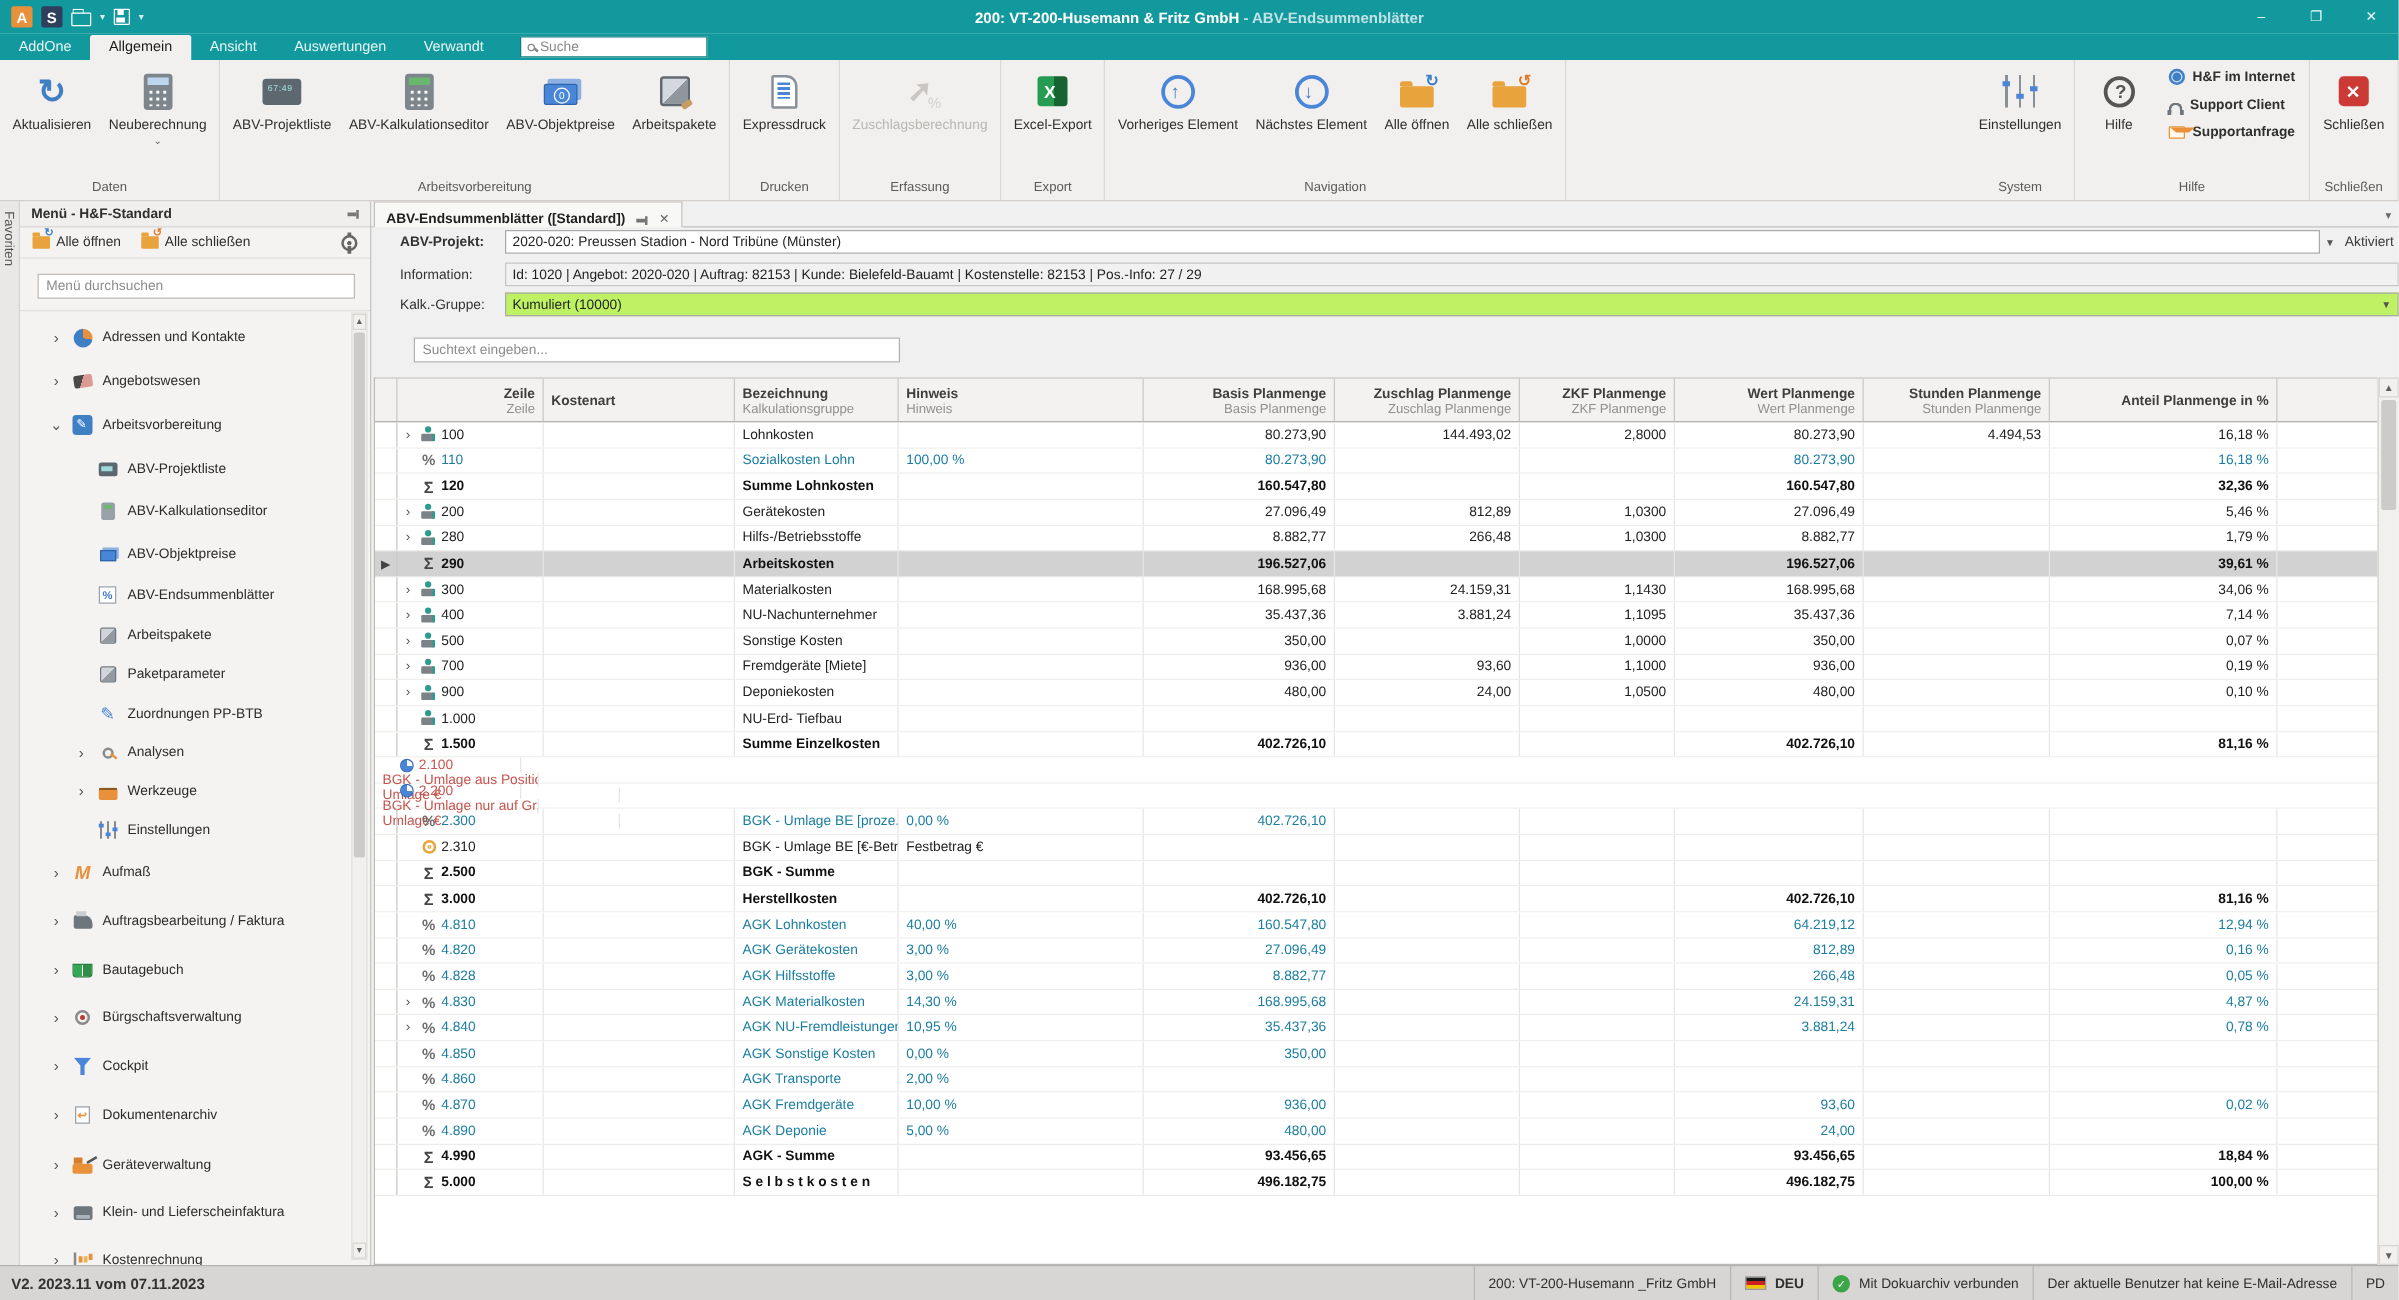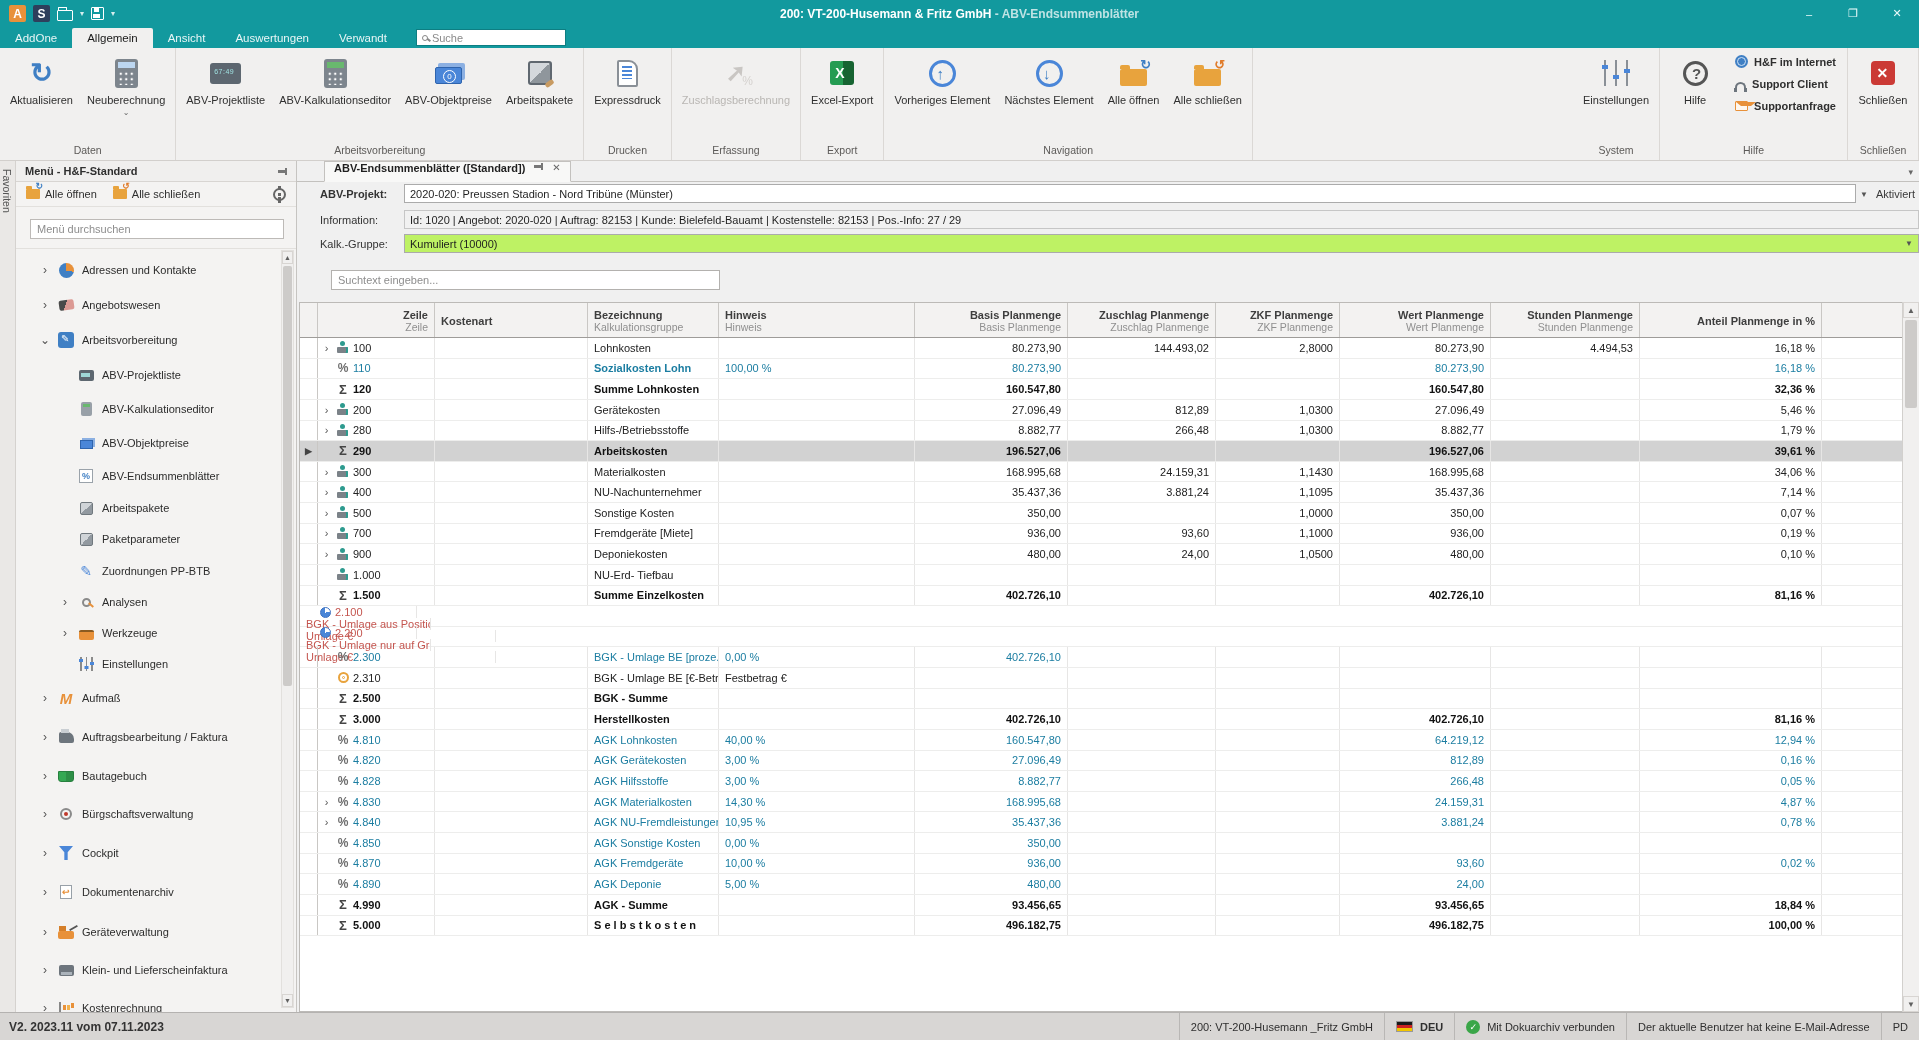--- a/index.html
+++ b/index.html
@@ -144,21 +144,21 @@
   .i-excavator { width:16px; height:8px; background:#e8913a; border-radius:2px; margin-top:6px; }
   .i-excavator::before { content:""; position:absolute; top:-5px; left:1px; width:7px; height:5px; background:#d57f2a; }
   .i-excavator::after { content:""; position:absolute; right:-4px; top:-4px; width:9px; height:2px; background:#555; transform:rotate(-30deg); }
   .i-typewriter { width:15px; height:11px; background:#6d757d; border-radius:2px; }
   .i-typewriter::after { content:""; position:absolute; left:2px; right:2px; bottom:1px; height:3px; background:#aab2ba; }
   .i-chart { width:14px; height:12px; border-left:2px solid #888; border-bottom:2px solid #888; }
   .i-chart::after { content:""; position:absolute; left:2px; bottom:2px; width:3px; height:5px; background:#e8913a; box-shadow:4px 0 0 #f2b24e, 8px -2px 0 #e8913a; }
 
   
   .doctabs { position:absolute; left:297px; top:161px; right:0; height:21px; border-bottom:1px solid #c3c1be; background:#f0f0f0; }
-  .doctab { position:absolute; left:27px; top:0; height:21px; background:#f8f8f7; border:1px solid #c3c1be; border-bottom:1px solid #f8f8f7; display:flex; align-items:flex-start; gap:9px; padding:0 9px; font-weight:bold; color:#1f1f1f; }
+  .doctab { position:absolute; left:2px; top:0; height:21px; background:#f8f8f7; border:1px solid #c3c1be; border-bottom:1px solid #f8f8f7; display:flex; align-items:flex-end; gap:9px; padding:0 9px; font-weight:bold; color:#1f1f1f; }
   .dtclose { color:#666; font-size:10px; font-weight:normal; }
   .ovcaret { position:absolute; right:6px; top:6px; color:#666; font-size:9px; }
   .frm-label { position:absolute; left:320px; color:#333; }
   .frm-field { position:absolute; left:404px; height:19px; border:1px solid #ababab; background:#fff; display:flex; align-items:center; padding:0 5px; color:#1f1f1f; }
   .frm-field.ro { background:#f1f1f1; border-color:#c6c6c6; }
   .combocaret { margin-left:auto; color:#555; font-size:8px; }
   .projstatus { position:absolute; right:4px; display:flex; align-items:center; gap:8px; color:#3a3a3a; }
   .tsearch { position:absolute; left:331px; top:270px; width:389px; height:20px; border:1px solid #b3b1ae; background:#fff; color:#8d8d8d; display:flex; align-items:center; padding:0 6px; }
 
   
@@ -688,21 +688,21 @@
       <div class="trow style-t">
         <div class="cell gutter"></div>
         <div class="cell zcell">
           <div class="zexp"></div>
           <div class="zico">
             <div class="ti i-pct"></div>
           </div>
           <div class="znum">110</div>
         </div>
         <div class="cell" style="width: 153px; flex: 0 0 auto;"></div>
-        <div class="cell" style="width: 131px; flex: 0 0 auto; font-weight: bold;">Sozialkosten Lohn</div>
+        <div class="cell" style="width: 131px; flex: 0 0 auto;">Sozialkosten Lohn</div>
         <div class="cell" style="width: 196px; flex: 0 0 auto;">100,00 %</div>
         <div class="cell right" style="width: 153px; flex: 0 0 auto;">80.273,90</div>
         <div class="cell right" style="width: 148px; flex: 0 0 auto;"></div>
         <div class="cell right" style="width: 124px; flex: 0 0 auto;"></div>
         <div class="cell right" style="width: 151px; flex: 0 0 auto;">80.273,90</div>
         <div class="cell right" style="width: 149px; flex: 0 0 auto;"></div>
         <div class="cell right" style="width: 182px; flex: 0 0 auto;">16,18 %</div>
         <div class="cell" style="width: 82px; flex: 0 0 auto;"></div>
       </div>
       <div class="trow style-b">
@@ -1151,20 +1151,40 @@
           <div class="zexp"></div>
           <div class="zico">
             <div class="ti i-pct"></div>
           </div>
           <div class="znum">4.850</div>
         </div>
         <div class="cell" style="width: 153px; flex: 0 0 auto;"></div>
         <div class="cell" style="width: 131px; flex: 0 0 auto;">AGK Sonstige Kosten</div>
         <div class="cell" style="width: 196px; flex: 0 0 auto;">0,00 %</div>
         <div class="cell right" style="width: 153px; flex: 0 0 auto;">350,00</div>
+        <div class="cell right" style="width: 148px; flex: 0 0 auto;"></div>
+        <div class="cell right" style="width: 124px; flex: 0 0 auto;"></div>
+        <div class="cell right" style="width: 151px; flex: 0 0 auto;"></div>
+        <div class="cell right" style="width: 149px; flex: 0 0 auto;"></div>
+        <div class="cell right" style="width: 182px; flex: 0 0 auto;"></div>
+        <div class="cell" style="width: 82px; flex: 0 0 auto;"></div>
+      </div>
+      <div class="trow style-t">
+        <div class="cell gutter"></div>
+        <div class="cell zcell">
+          <div class="zexp"></div>
+          <div class="zico">
+            <div class="ti i-pct"></div>
+          </div>
+          <div class="znum">4.860</div>
+        </div>
+        <div class="cell" style="width: 153px; flex: 0 0 auto;"></div>
+        <div class="cell" style="width: 131px; flex: 0 0 auto;">AGK Transporte</div>
+        <div class="cell" style="width: 196px; flex: 0 0 auto;">2,00 %</div>
+        <div class="cell right" style="width: 153px; flex: 0 0 auto;"></div>
         <div class="cell right" style="width: 148px; flex: 0 0 auto;"></div>
         <div class="cell right" style="width: 124px; flex: 0 0 auto;"></div>
         <div class="cell right" style="width: 151px; flex: 0 0 auto;"></div>
         <div class="cell right" style="width: 149px; flex: 0 0 auto;"></div>
         <div class="cell right" style="width: 182px; flex: 0 0 auto;"></div>
         <div class="cell" style="width: 82px; flex: 0 0 auto;"></div>
       </div>
       <div class="trow style-t">
         <div class="cell gutter"></div>
         <div class="cell zcell">

